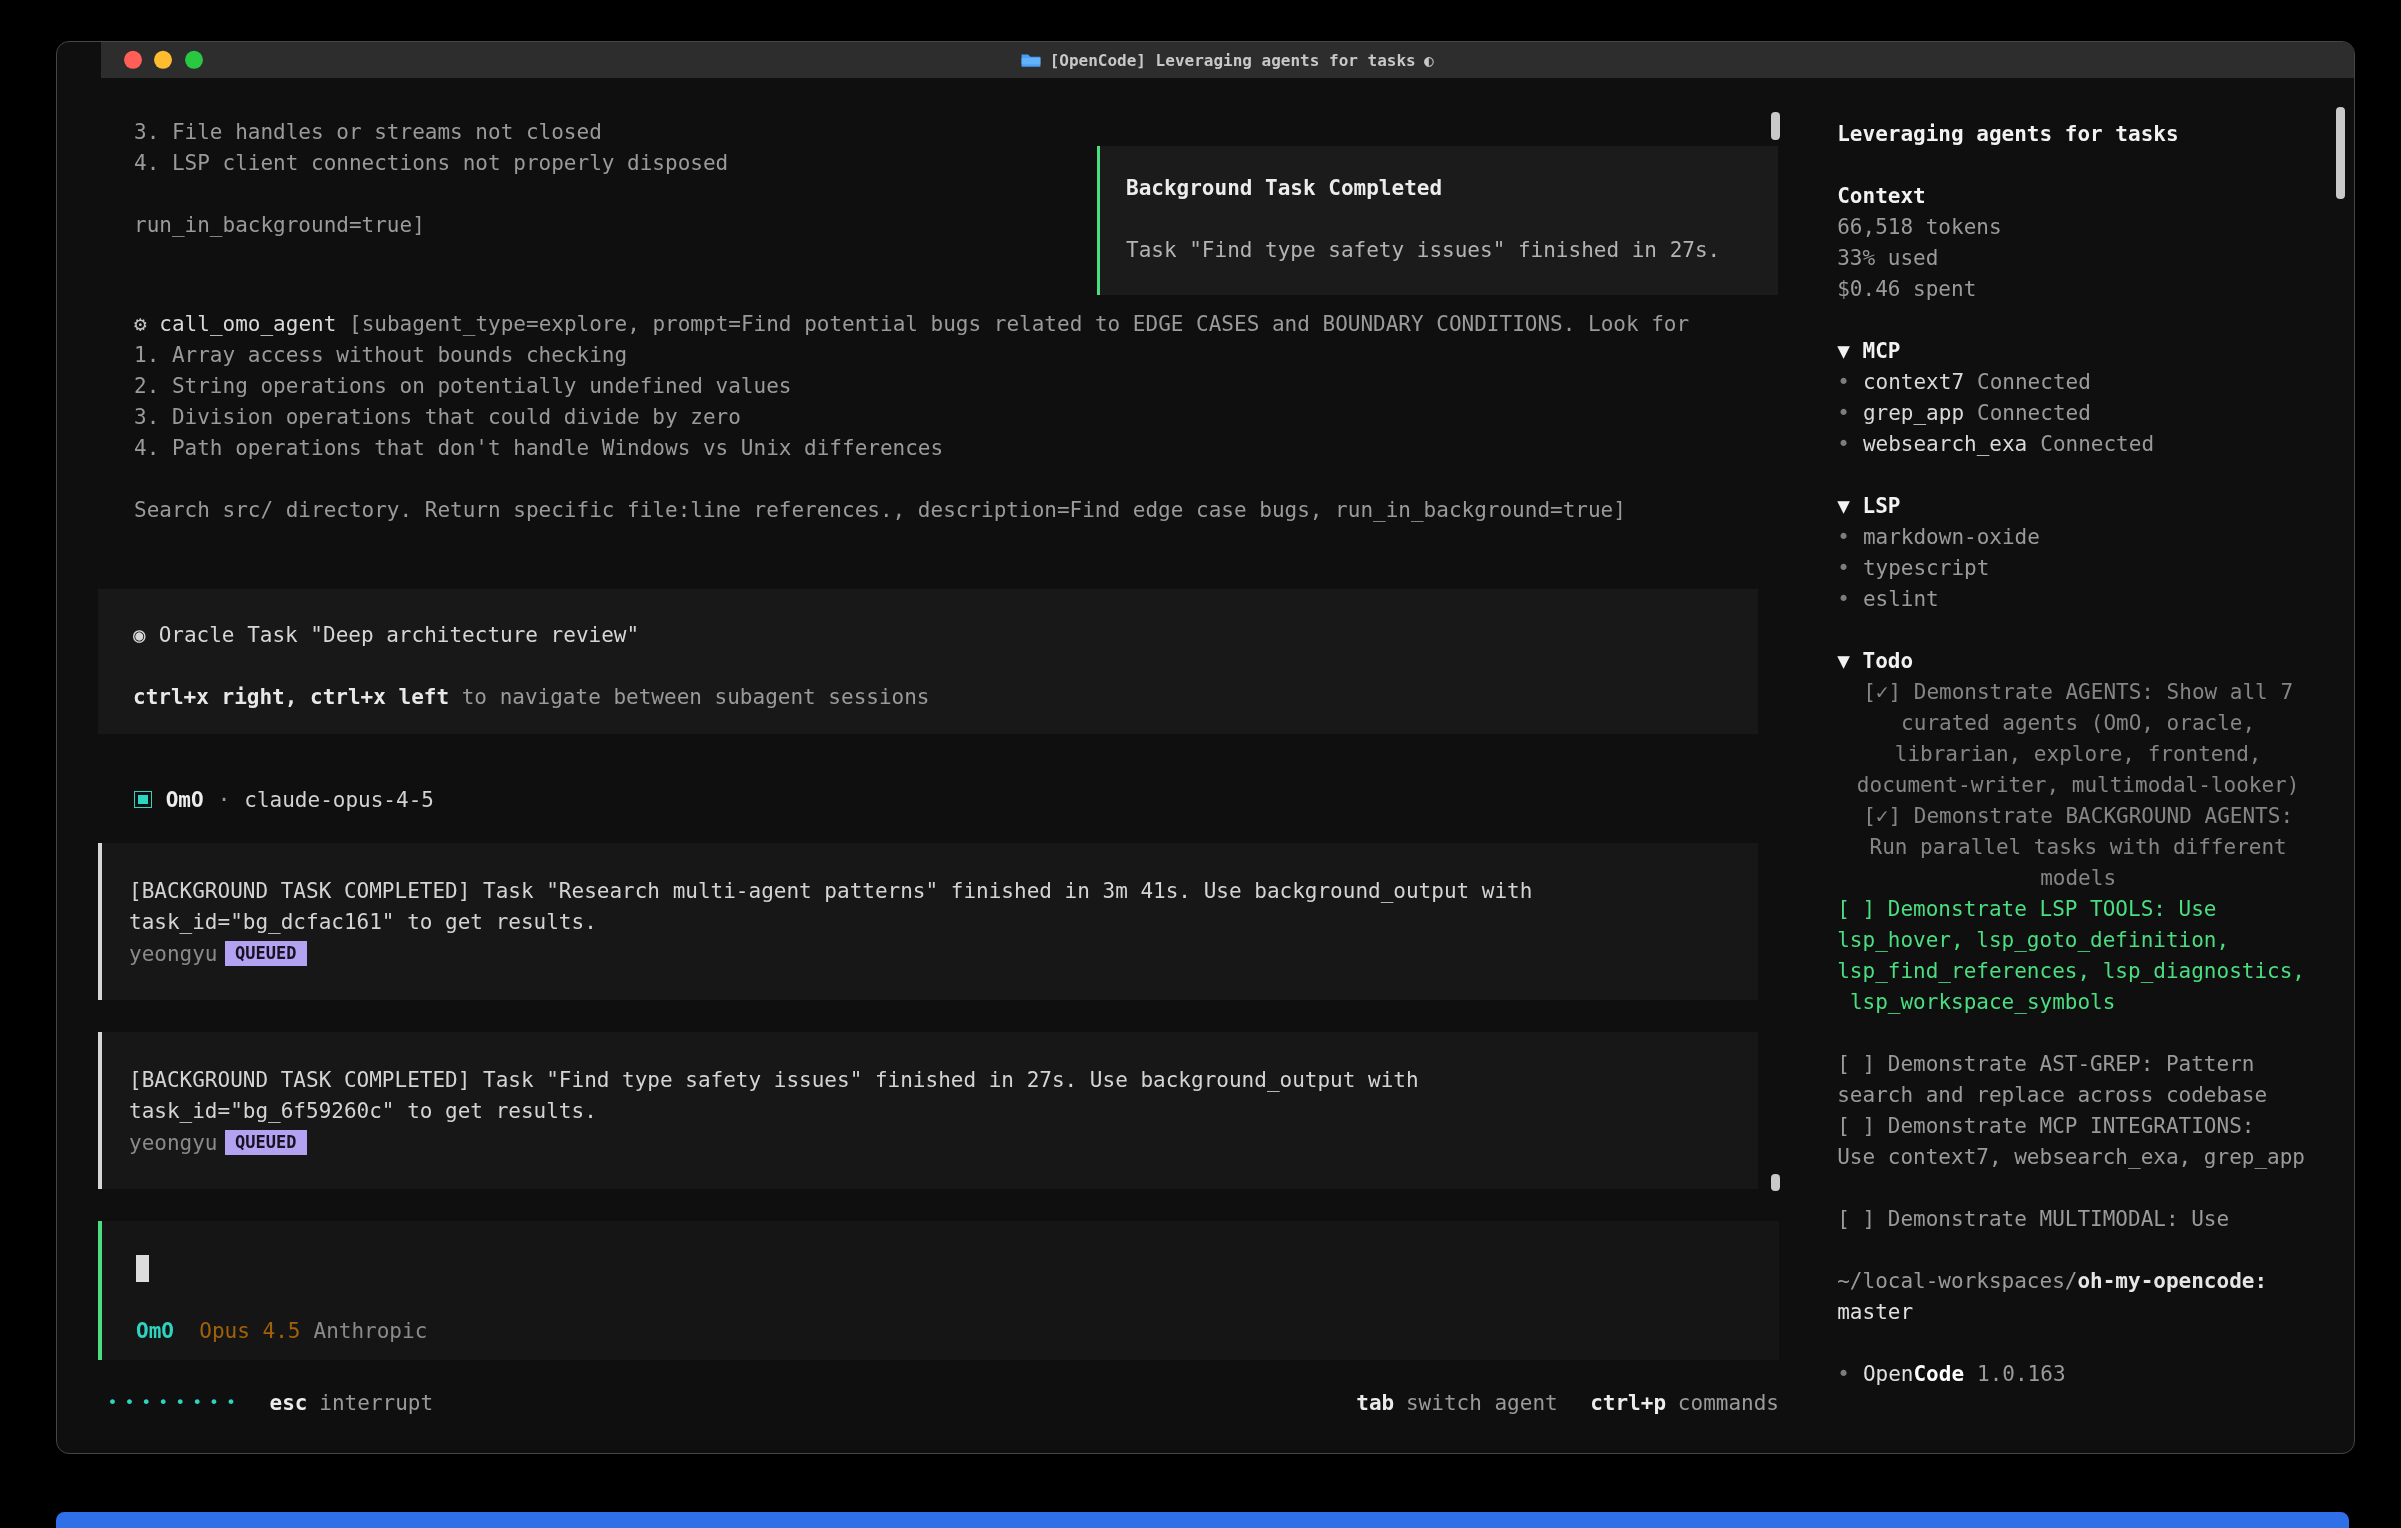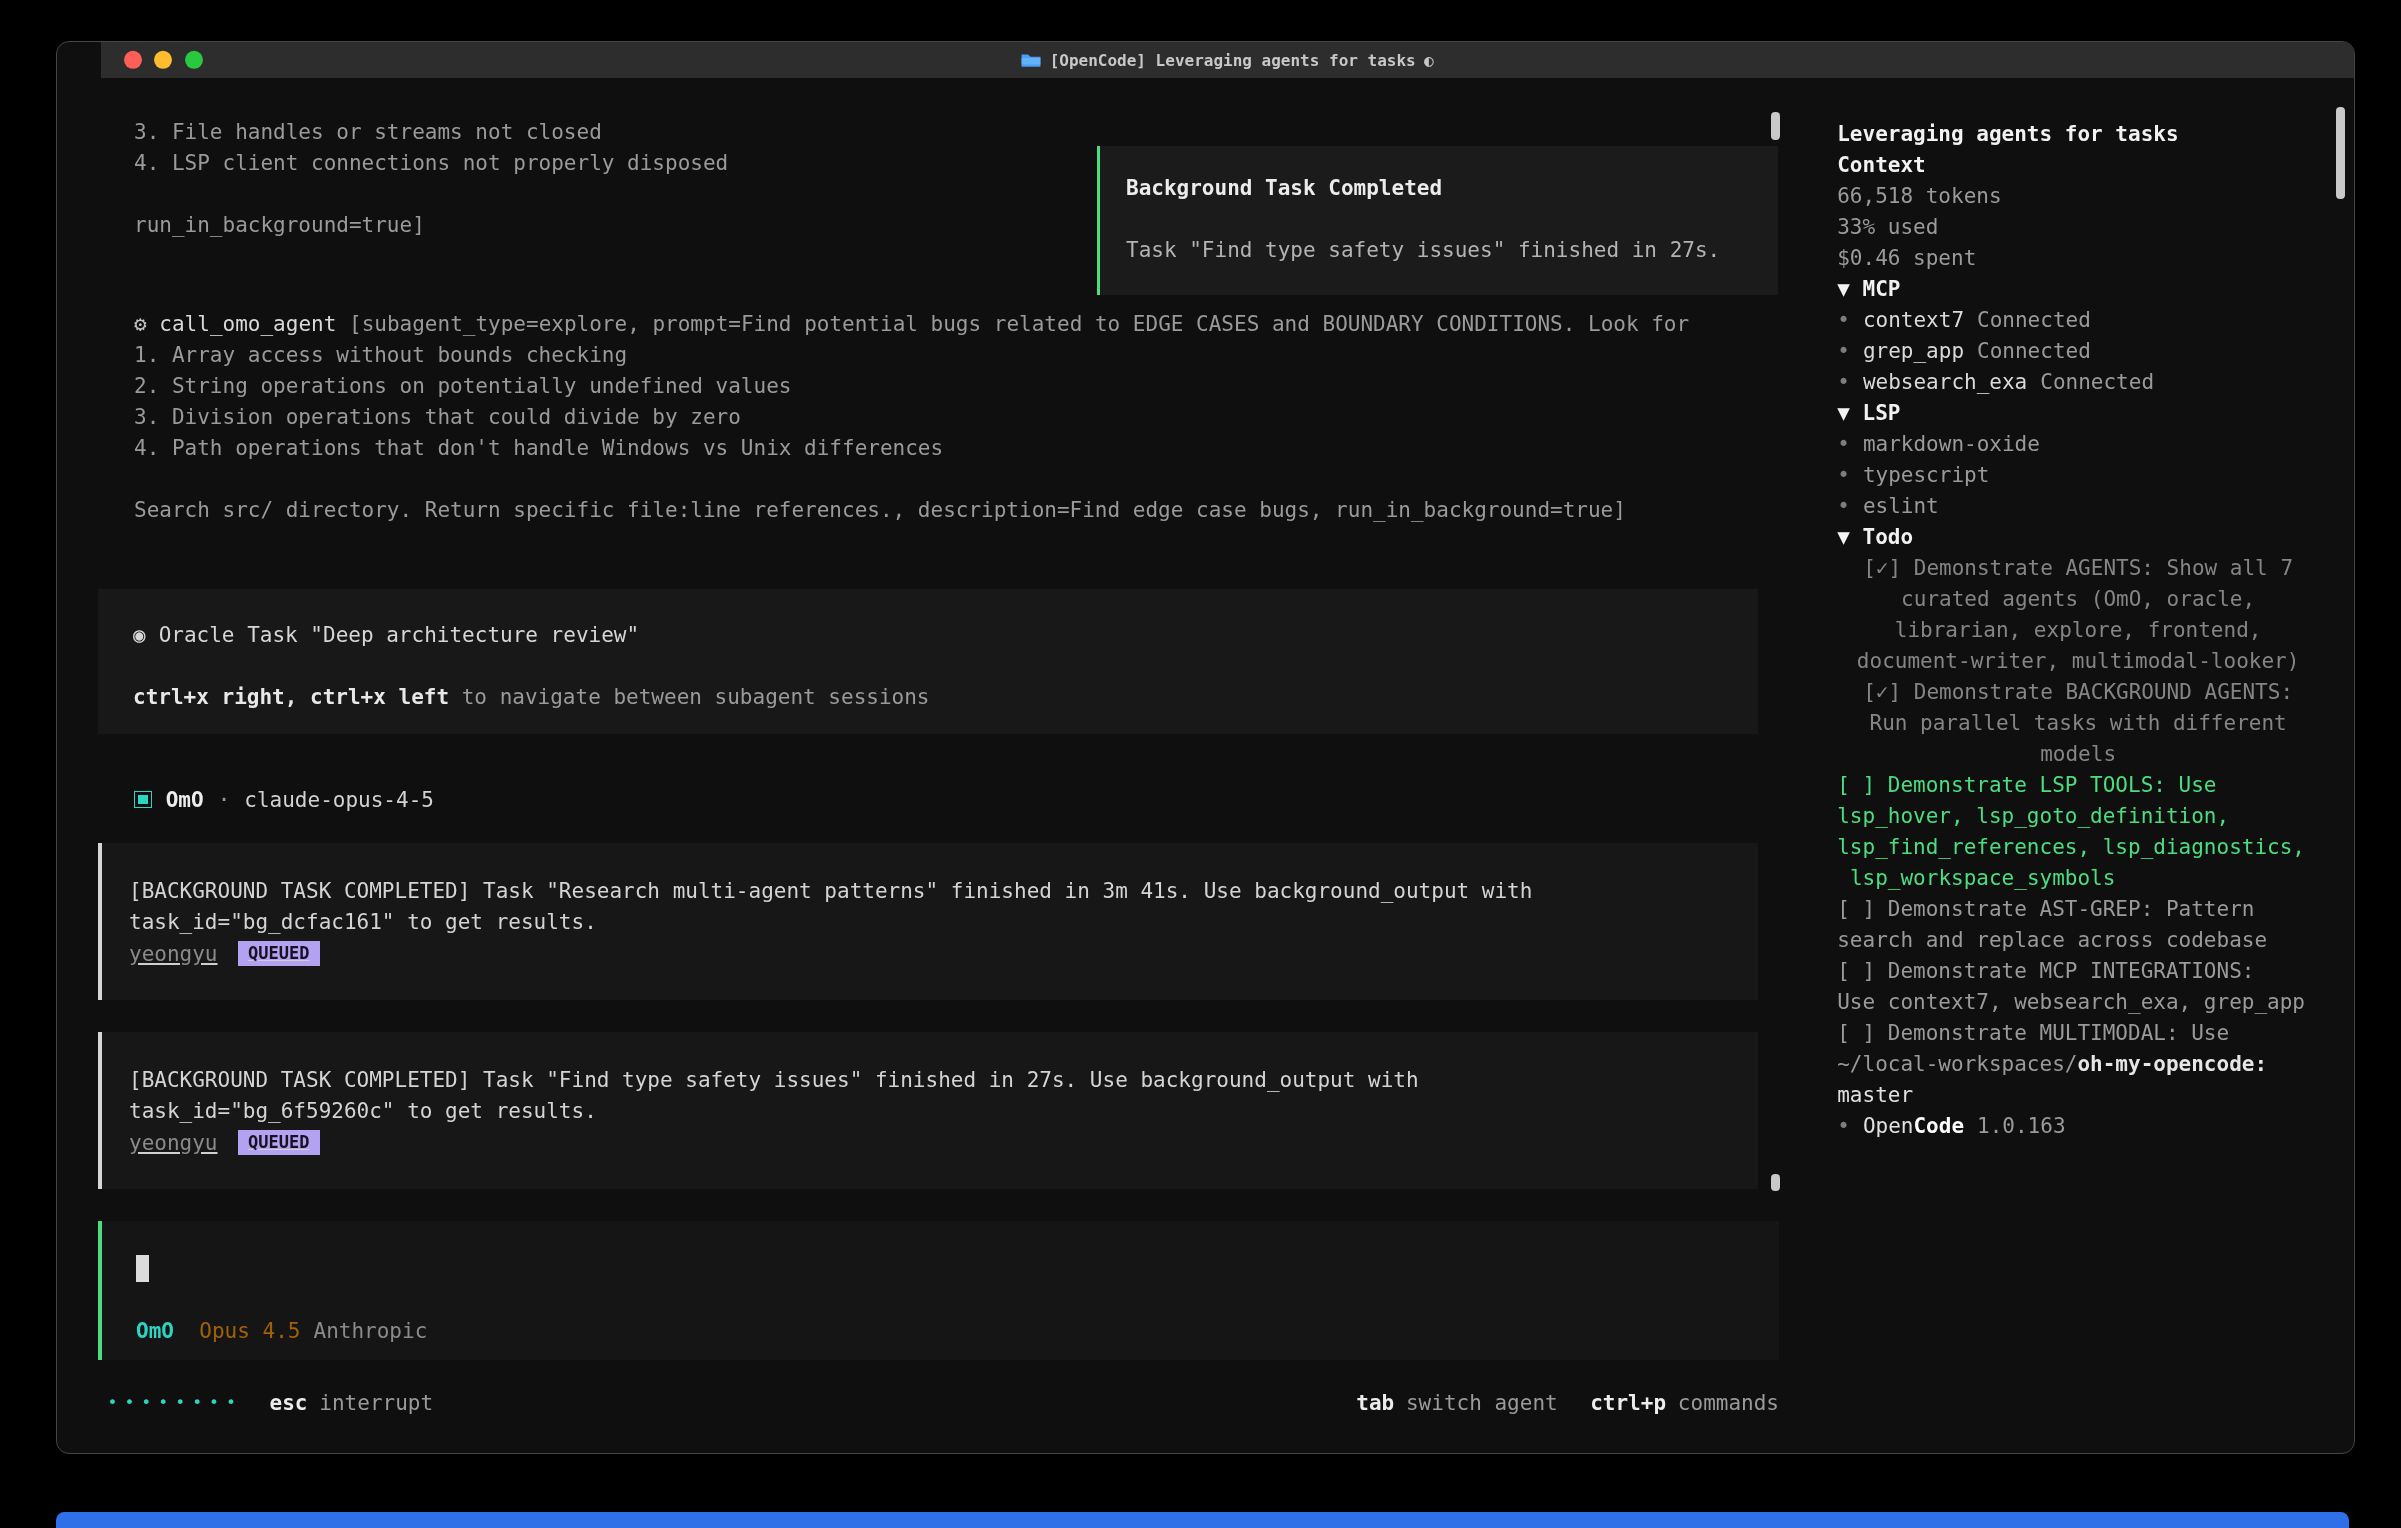--- a/index.html
+++ b/index.html
@@ -45,21 +45,21 @@
   .agent-header { position:absolute; left:77px; top:705px; height:31px; display:flex; align-items:center; gap:14px; }
   .agent-square { width:17.7px; height:17.7px; border:1.8px solid #2dd4bf; position:relative; display:inline-block; }
   .agent-square::after { content:""; position:absolute; inset:3px; background:#2dd4bf; }
   .agent-name { color:#ececec; font-weight:bold; }
   .agent-model { color:#d2d2d2; }
 
   .message { position:absolute; left:41px; width:1660px; height:157px; background:#171717;
              border-left:4.7px solid #d6d6d6; padding:33px 29.5px 0 27px; }
   .msg1 { top:764px; } .msg2 { top:953px; }
   .msg-text { color:#d4d4d4; }
-  .msg-footer { display:flex; align-items:center; gap:20px; height:31px;text-decoration:underline; }
+  .msg-footer { display:flex; align-items:center; gap:7px; height:31px; }
   .author { color:#8a8a8a; }
   .badge { background:#b3a1f2; color:#17121f; font-weight:bold; font-size:17px;
            padding:2.4px 10.6px; border-radius:0; line-height:1.2; }
 
   .inputbox { position:absolute; left:41px; top:1142px; width:1681px; height:139px;
               background:#151515; border-left:4.7px solid #4ade80; padding:34px 0 0 34px; }
   .cursor { width:13px; height:27px; background:#dcdcdc; }
   .input-footer { margin-top:37px; display:flex; align-items:baseline; }
   .input-agent { color:#2dd4bf; font-weight:bold; }
   .input-model { color:#a16207; margin-left:25.4px; }
@@ -72,21 +72,21 @@
   .hint-pair { display:flex; gap:11.8px; }
   .sb-right { display:flex; gap:32.5px; }
 
   .scroll-thumb { position:absolute; width:8.9px; background:#c9c9c9; border-radius:4.1px; }
   .thumb-main-top { left:1714px; top:33px; height:28px; }
   .thumb-main-bottom { left:1714px; top:1095px; height:16.5px; }
   .thumb-side { right:9.5px; top:28px; height:92px; position:absolute; width:8.9px; background:#c9c9c9; border-radius:4.1px; }
 
   .sb-title { color:#f2f2f2; font-weight:bold; height:31px; line-height:31px; white-space:pre; }
   .sb-h { color:#f2f2f2; font-weight:bold; height:31px; line-height:31px; white-space:pre; }
-  .gap-above { }
+  .gap-above { margin-top:31px; }
   .sb-line { display:flex; gap:13px; height:31px; line-height:31px; white-space:pre; }
   .bullet { color:#7d7d7d; }
   .todo { line-height:31px; }
   .todo.done { color:#858585;text-align:center; }
   .todo.active { color:#4ade80; }
   .todo.pending { color:#9a9a9a; }
   .ws-line { height:31px; line-height:31px; white-space:pre; }
   .repo { color:#e6e6e6; font-weight:bold; }
   .branch { color:#e0e0e0; }
   .oc-bold { color:#ffffff; font-weight:bold; }

